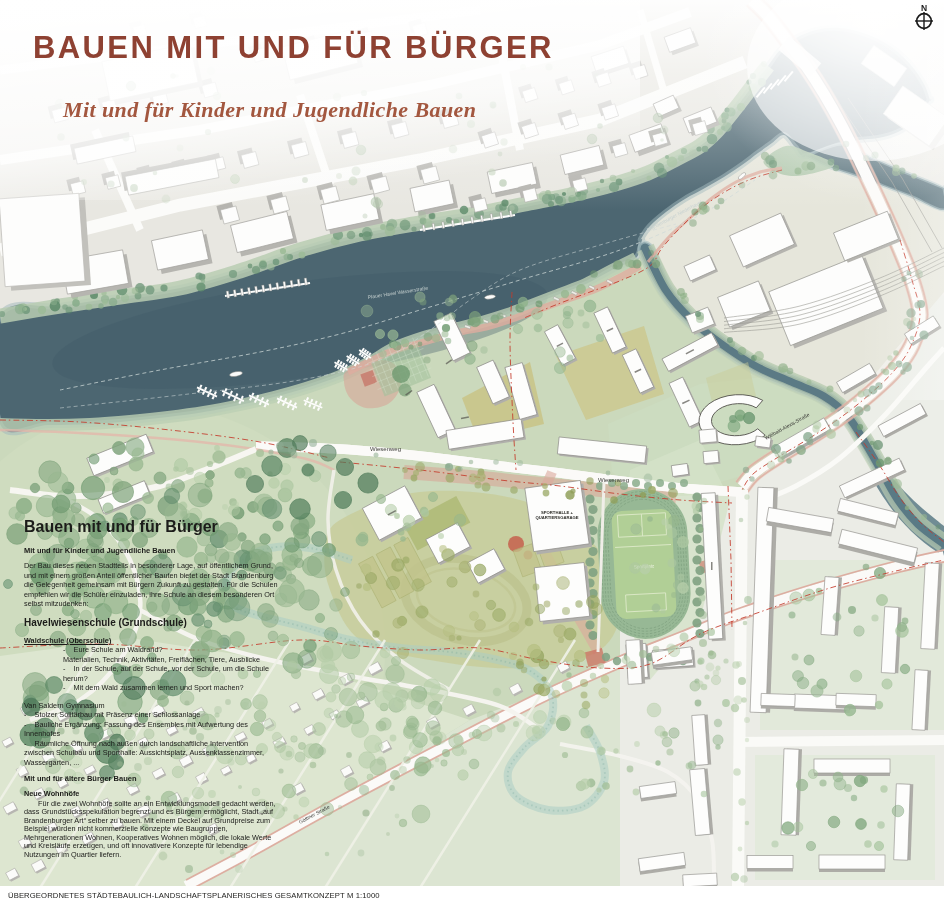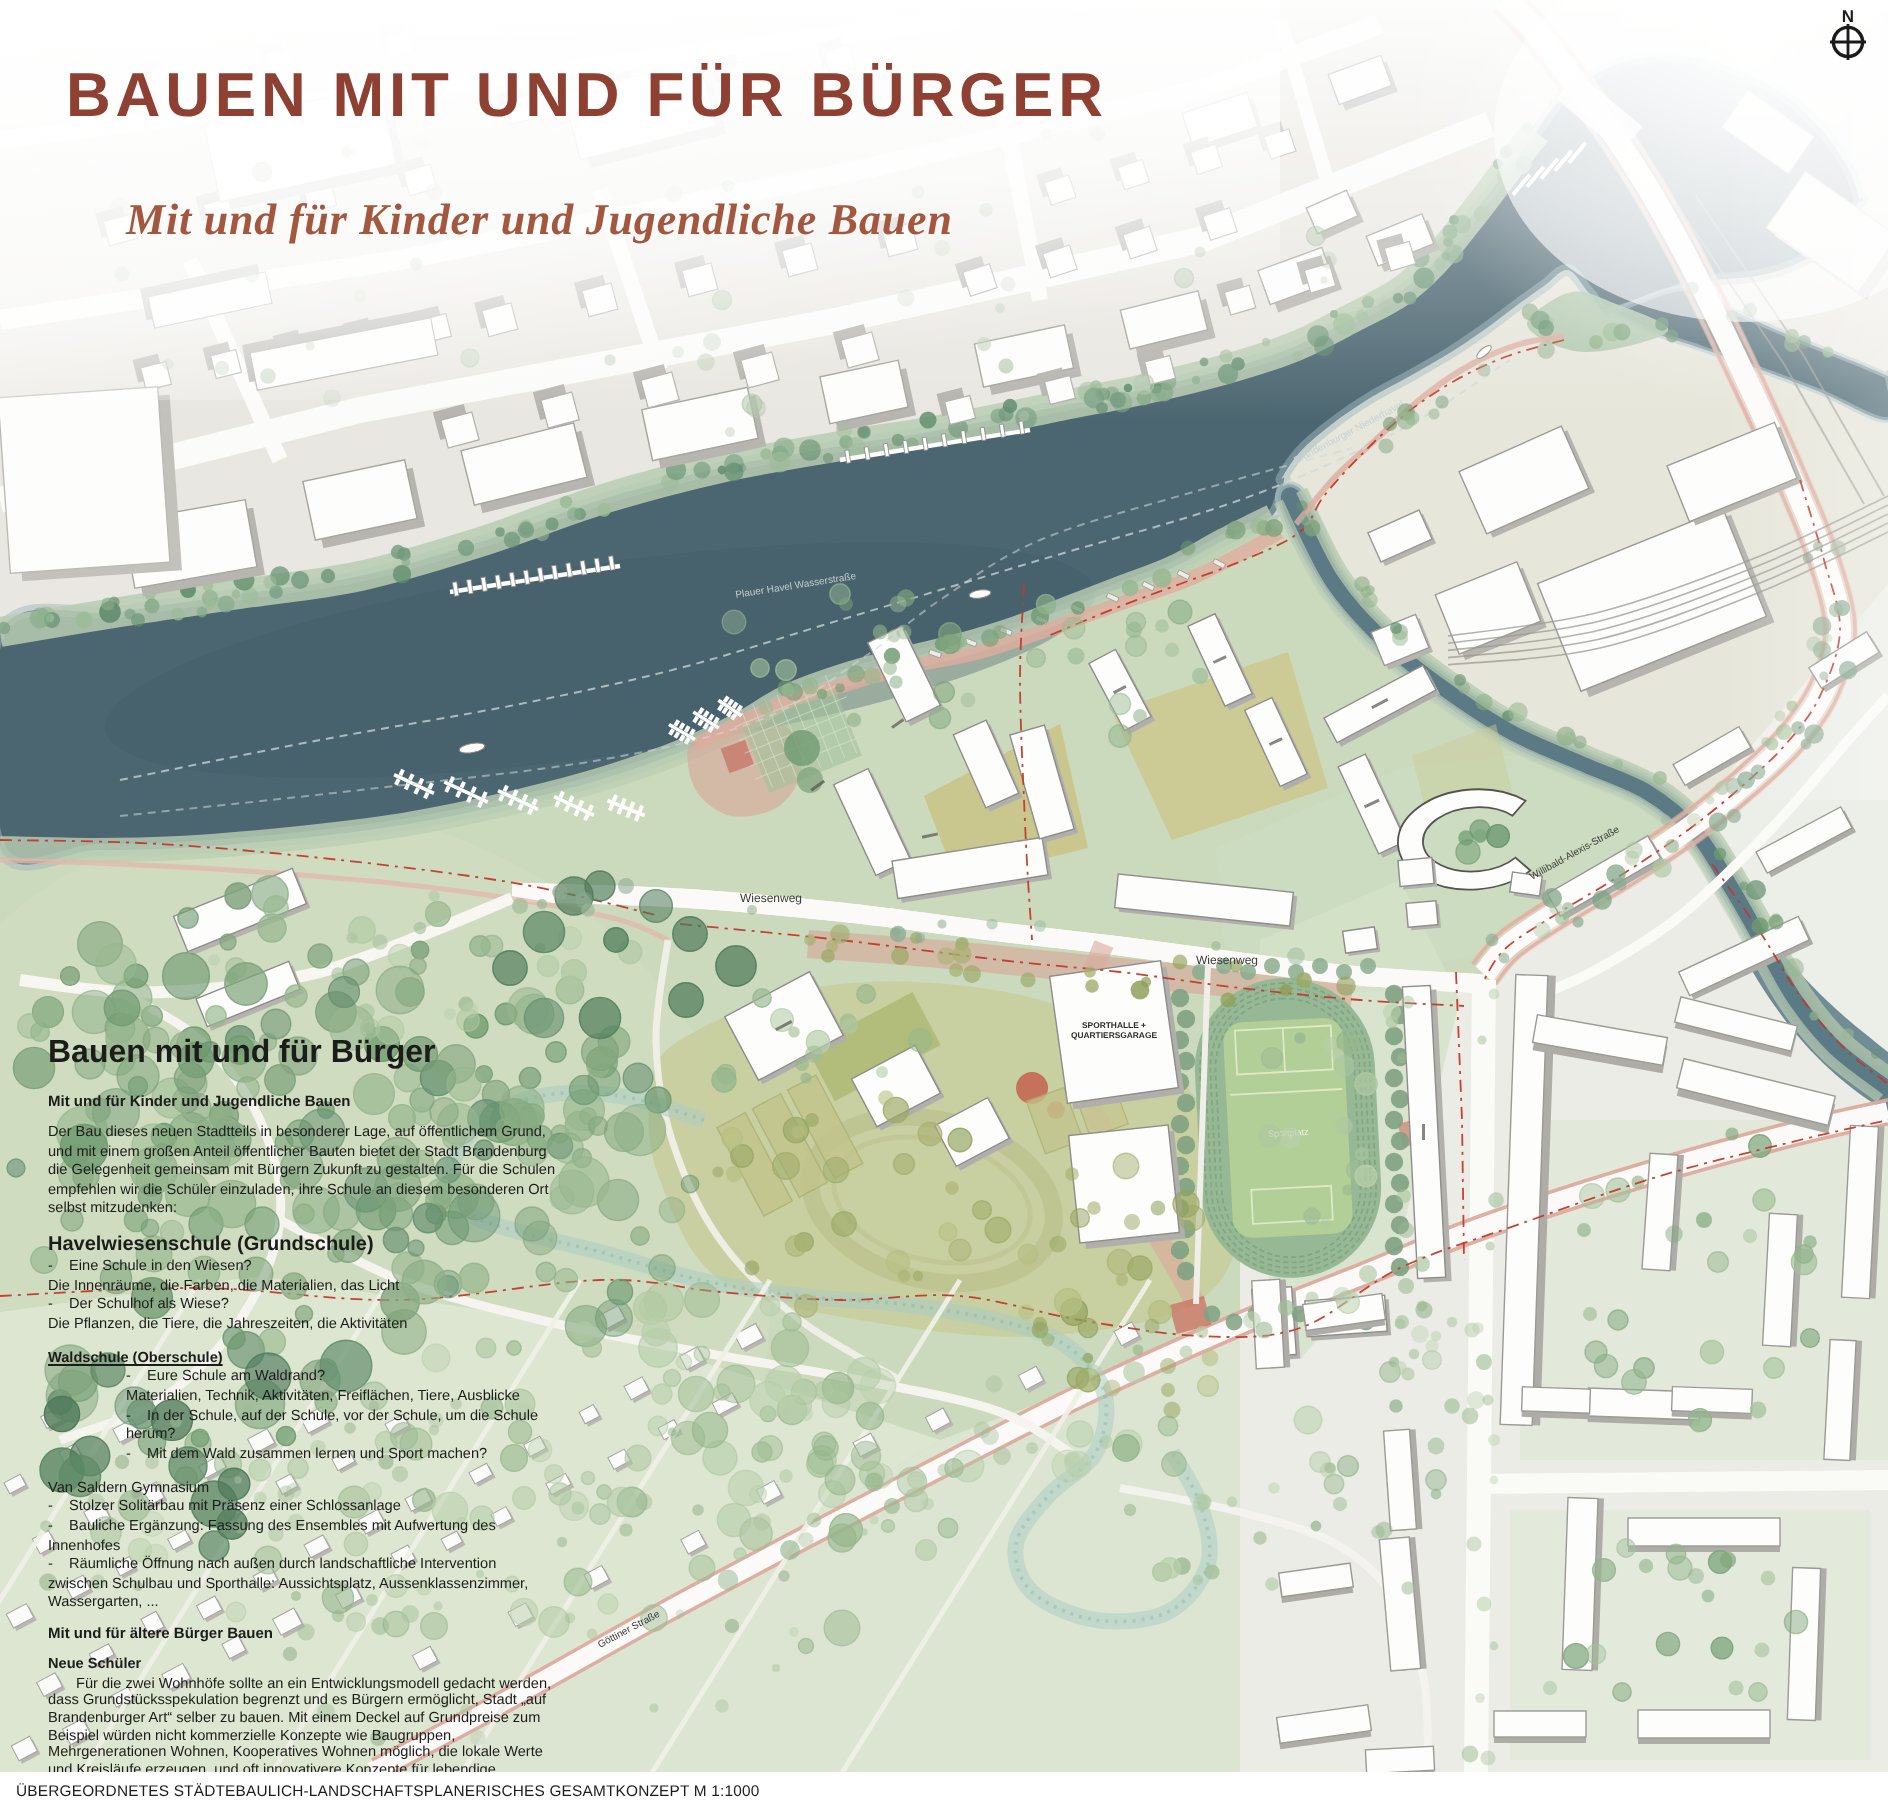--- a/index.html
+++ b/index.html
@@ -2040,30 +2040,29 @@
 
 <div class="abs" style="left:24px;top:518px;width:256px;color:#1c1c1a;">
 
 <div style="font-size:16px;font-weight:bold;">Bauen mit und für Bürger</div>
 
 <div style="font-size:7.5px;font-weight:bold;margin-top:10px;">Mit und für Kinder und Jugendliche Bauen</div>
 
 <div style="font-size:7.3px;line-height:9.6px;margin-top:6px;">Der Bau dieses neuen Stadtteils in besonderer Lage, auf öffentlichem Grund, und mit einem großen Anteil öffentlicher Bauten bietet der Stadt Brandenburg die Gelegenheit gemeinsam mit Bürgern Zukunft zu gestalten. Für die Schulen empfehlen wir die Schüler einzuladen, ihre Schule an diesem besonderen Ort selbst mitzudenken:</div>
 
 <div style="font-size:10px;font-weight:bold;margin-top:8px;">Havelwiesenschule (Grundschule)</div>
-<div style="font-size:7.3px;line-height:9.6px;">-&nbsp;&nbsp;&nbsp;&nbsp;Eine Schule in den Wiesen?<br>Die Innenräume, die Farben, die Materialien, das Licht<br>-&nbsp;&nbsp;&nbsp;&nbsp;Der Schulhof als Wiese?<br>Die Pflanzen, die Tiere, die Jahreszeiten, die Aktivitäten</div>
 
 <div style="font-size:7.3px;font-weight:bold;margin-top:8px;text-decoration:underline;">Waldschule (Oberschule)</div>
 <div style="font-size:7.3px;line-height:9.6px;padding-left:39px;">-&nbsp;&nbsp;&nbsp;&nbsp;Eure Schule am Waldrand?<br>Materialien, Technik, Aktivitäten, Freiflächen, Tiere, Ausblicke<br>-&nbsp;&nbsp;&nbsp;&nbsp;In der Schule, auf der Schule, vor der Schule, um die Schule herum?<br>-&nbsp;&nbsp;&nbsp;&nbsp;Mit dem Wald zusammen lernen und Sport machen?</div>
 
 <div style="font-size:7.3px;font-weight:normal;margin-top:8px;">Van Saldern Gymnasium</div>
 <div style="font-size:7.3px;line-height:9.6px;">-&nbsp;&nbsp;&nbsp;&nbsp;Stolzer Solitärbau mit Präsenz einer Schlossanlage<br>-&nbsp;&nbsp;&nbsp;&nbsp;Bauliche Ergänzung: Fassung des Ensembles mit Aufwertung des Innenhofes<br>-&nbsp;&nbsp;&nbsp;&nbsp;Räumliche Öffnung nach außen durch landschaftliche Intervention zwischen Schulbau und Sporthalle: Aussichtsplatz, Aussenklassenzimmer, Wassergarten, ...</div>
 
 <div style="font-size:7.5px;font-weight:bold;margin-top:6px;">Mit und für ältere Bürger Bauen</div>
 
-<div style="font-size:7.3px;font-weight:bold;margin-top:6px;">Neue Schüler</div>
+<div style="font-size:7.3px;font-weight:bold;margin-top:6px;">Neue Wohnhöfe</div>
 <div style="font-size:7.3px;line-height:8.6px;margin-top:2px;"><span style="display:inline-block;width:14px;"></span>Für die zwei Wohnhöfe sollte an ein Entwicklungsmodell gedacht werden, dass Grundstücksspekulation begrenzt und es Bürgern ermöglicht, Stadt „auf Brandenburger Art“ selber zu bauen. Mit einem Deckel auf Grundpreise zum Beispiel würden nicht kommerzielle Konzepte wie Baugruppen, Mehrgenerationen Wohnen, Kooperatives Wohnen möglich, die lokale Werte und Kreisläufe erzeugen, und oft innovativere Konzepte für lebendige Nutzungen im Quartier liefern.</div>
 </div>
 
 <div class="abs" style="left:0;top:886px;width:944px;height:18px;background:#ffffff;"></div>
 
 <div class="abs" style="left:8px;top:891px;font-size:7.7px;color:#1c1c1a;letter-spacing:0.1px;white-space:nowrap;text-align:right;">ÜBERGEORDNETES STÄDTEBAULICH-LANDSCHAFTSPLANERISCHES GESAMTKONZEPT M 1:1000</div>
 
 </div>
 </body></html>

